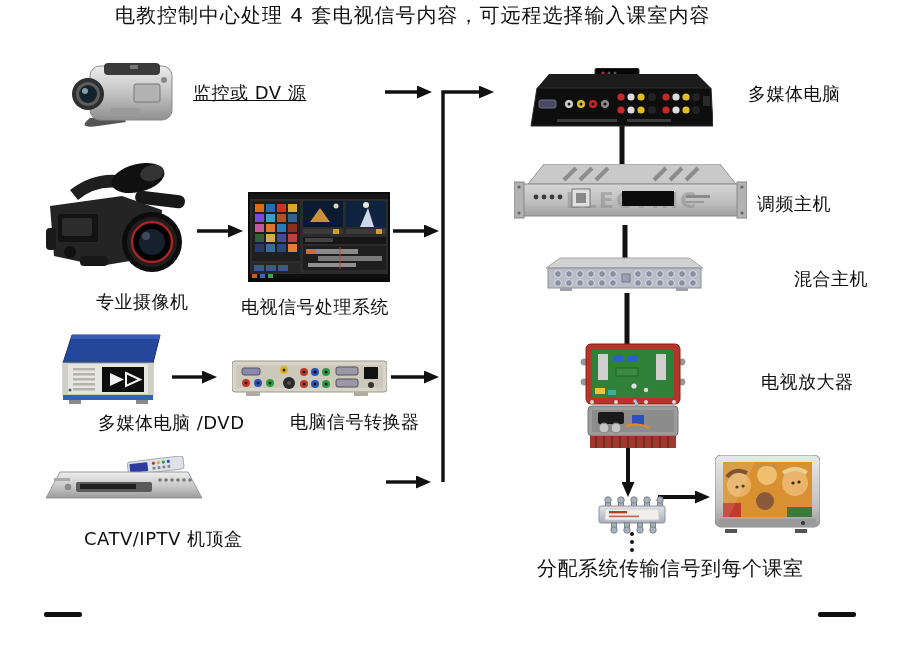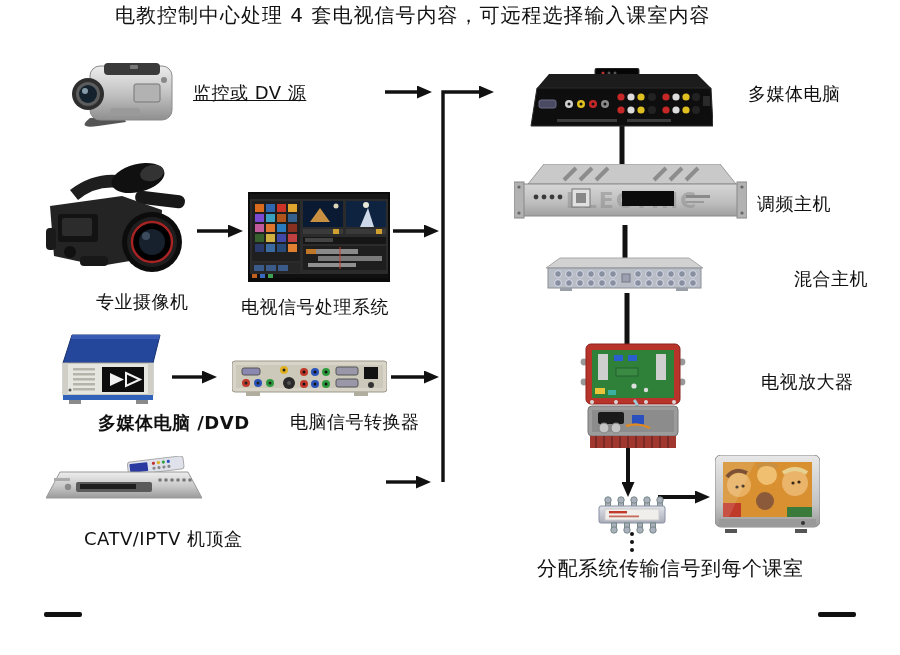--- a/index.html
+++ b/index.html
@@ -475,21 +475,21 @@
     <rect x="4" y="64" width="97" height="8" fill="#9a9a9a"></rect>
     <circle cx="88" cy="68" r="2" fill="#333"></circle>
     <rect x="10" y="74" width="12" height="4" fill="#555"></rect>
     <rect x="80" y="74" width="12" height="4" fill="#555"></rect>
   </svg>
 </div>
 
 <div class="lbl" style="left:193px;top:82px;text-decoration:underline;">监控或 DV 源</div>
 <div class="lbl" style="left:96px;top:291px;">专业摄像机</div>
 <div class="lbl" style="left:241px;top:296px;text-align:right;">电视信号处理系统</div>
-<div class="lbl" style="left:98px;top:412px;font-weight:bold;">多媒体电脑 /DVD</div>
+<div class="lbl" style="left:98px;top:412px;">多媒体电脑 /DVD</div>
 <div class="lbl" style="left:290px;top:411px;">电脑信号转换器</div>
 <div class="lbl" style="left:84px;top:528px;">CATV/IPTV 机顶盒</div>
 <div class="lbl" style="left:748px;top:83px;">多媒体电脑</div>
 <div class="lbl" style="left:757px;top:193px;">调频主机</div>
 <div class="lbl" style="left:794px;top:268px;text-align:right;">混合主机</div>
 <div class="lbl" style="left:728px;top:371px;margin-left:33px;">电视放大器</div>
 <div class="lbl" style="left:537px;top:556px;font-size:20px;">分配系统传输信号到每个课室</div>
 
 <div class="caption-row">
   <div class="cap-dash" style="left:44px;"></div>

